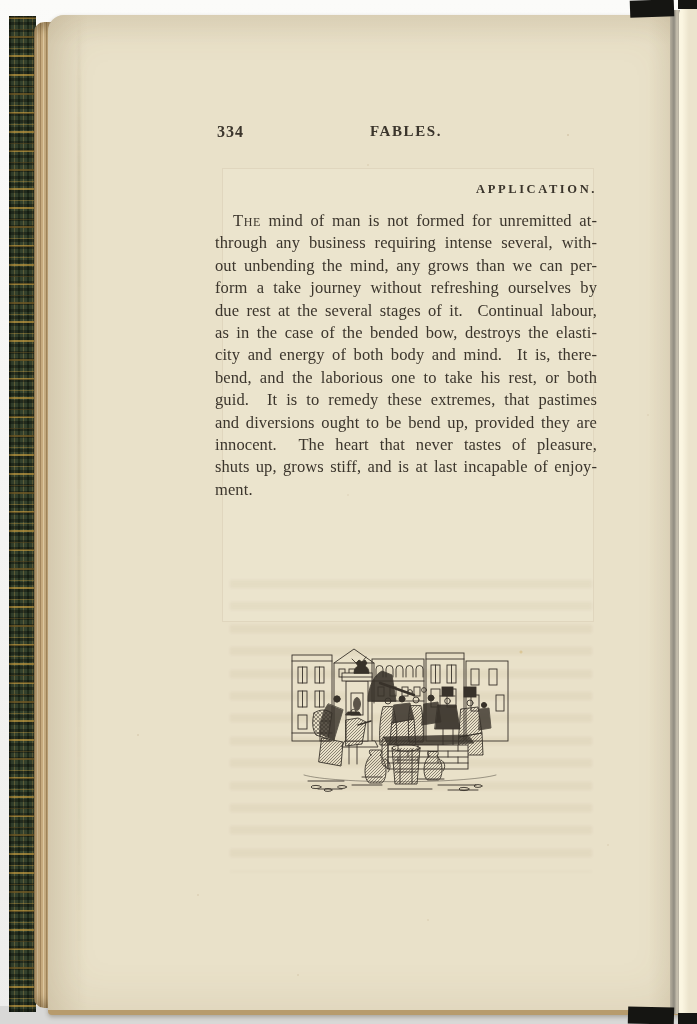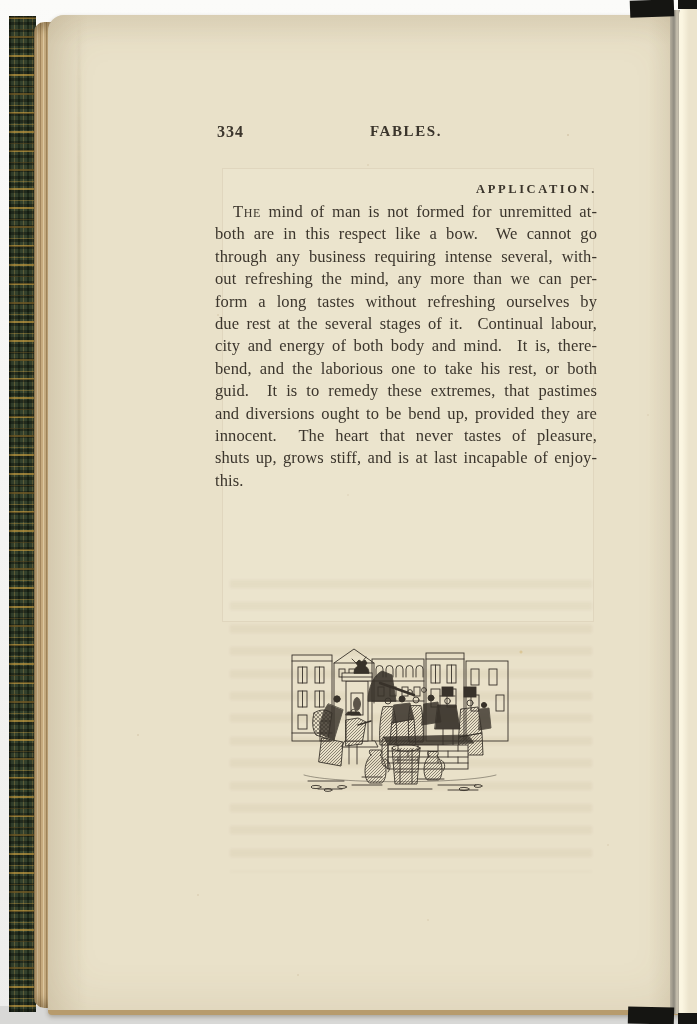--- a/index.html
+++ b/index.html
@@ -50,21 +50,21 @@
     border:1px solid rgba(125,100,55,.10); background:rgba(255,252,240,.12);}
   .ghost{position:absolute;left:182px;top:565px;width:362px;height:292px;opacity:.75;
     background-image:repeating-linear-gradient(180deg, rgba(128,102,58,.085) 0 8px, transparent 8px 22.4px);
     filter:blur(1.4px);}
   
   .content{position:absolute;left:167px;top:108px;width:382px;color:var(--ink,#3b352c);}
   .header-row{position:relative;height:20px;}
   .pagenum{position:absolute;left:2px;top:0;font-size:16px;letter-spacing:1px;font-weight:bold;}
   .running{display:block;text-align:center;font-size:15px;font-weight:bold;letter-spacing:1.6px;}
   .heading{margin-top:39px;text-align:right;font-size:12.5px;font-weight:bold;letter-spacing:2.6px;}
-  .body-block{margin-top:4px;font-size:16.5px;line-height:22.4px;letter-spacing:.1px;}
+  .body-block{margin-top:13px;font-size:16.5px;line-height:22.4px;letter-spacing:.1px;}
   .bline{text-align:justify;text-align-last:justify;white-space:normal;}
   .bline.first{text-indent:18px;}
   .bline.last{text-align-last:left;}
   .lead-word{font-variant:small-caps;letter-spacing:.6px;}
   .vignette{position:absolute;left:73px;top:520px;width:224px;height:152px;color:#38322a;}
   
   .gutter{position:absolute;left:670px;top:10px;width:10px;height:1004px;
     background:linear-gradient(90deg,#b5ae9d 0,#8f8b80 40%,#c9c2b0 70%,#aaa496 100%);}
   .page2{position:absolute;left:679px;top:8px;width:18px;height:1008px;background:#ece4cd;
     border-radius:6px 0 0 4px;
@@ -92,32 +92,32 @@
     <div class="content">
       <div class="header-row">
         <span class="pagenum">334</span>
         <span class="running">FABLES.</span>
       </div>
 
       <div class="heading">APPLICATION.</div>
 
       <div class="body-block">
           <div class="bline first"><span class="lead-word">The</span> mind of man is not formed for unremitted at-</div>
-          <div class="bline">both are in this respect like a bow.&nbsp; We cannot go</div>
           <div class="bline">through any business requiring intense several, with-</div>
-          <div class="bline">out refreshing the mind, any more than we can per-</div>
-          <div class="bline">form a long tastes without refreshing ourselves by</div>
+          <div class="bline">out unbending the mind, any grows than we can per-</div>
+          <div class="bline">form a take journey without refreshing ourselves by</div>
           <div class="bline">due rest at the several stages of it.&nbsp; Continual labour,</div>
+          <div class="bline">as in the case of the bended bow, destroys the elasti-</div>
           <div class="bline">city and energy of both body and mind.&nbsp; It is, there-</div>
           <div class="bline">bend, and the laborious one to take his rest, or both</div>
           <div class="bline">guid.&nbsp; It is to remedy these extremes, that pastimes</div>
           <div class="bline">and diversions ought to be bend up, provided they are</div>
           <div class="bline">innocent.&nbsp; The heart that never tastes of pleasure,</div>
           <div class="bline">shuts up, grows stiff, and is at last incapable of enjoy-</div>
-          <div class="bline last">this.</div>
+          <div class="bline last">ment.</div>
         </div>
 
       <svg class="vignette" viewBox="0 0 224 152" xmlns="http://www.w3.org/2000/svg">
         <defs>
           <pattern id="ht" width="3" height="3" patternUnits="userSpaceOnUse">
             <path d="M0 3 L3 0" stroke="#38322a" stroke-width="0.55"></path>
           </pattern>
           <pattern id="xh" width="4" height="4" patternUnits="userSpaceOnUse">
             <path d="M0 4 L4 0 M0 0 L4 4" stroke="#38322a" stroke-width="0.5"></path>
           </pattern>

